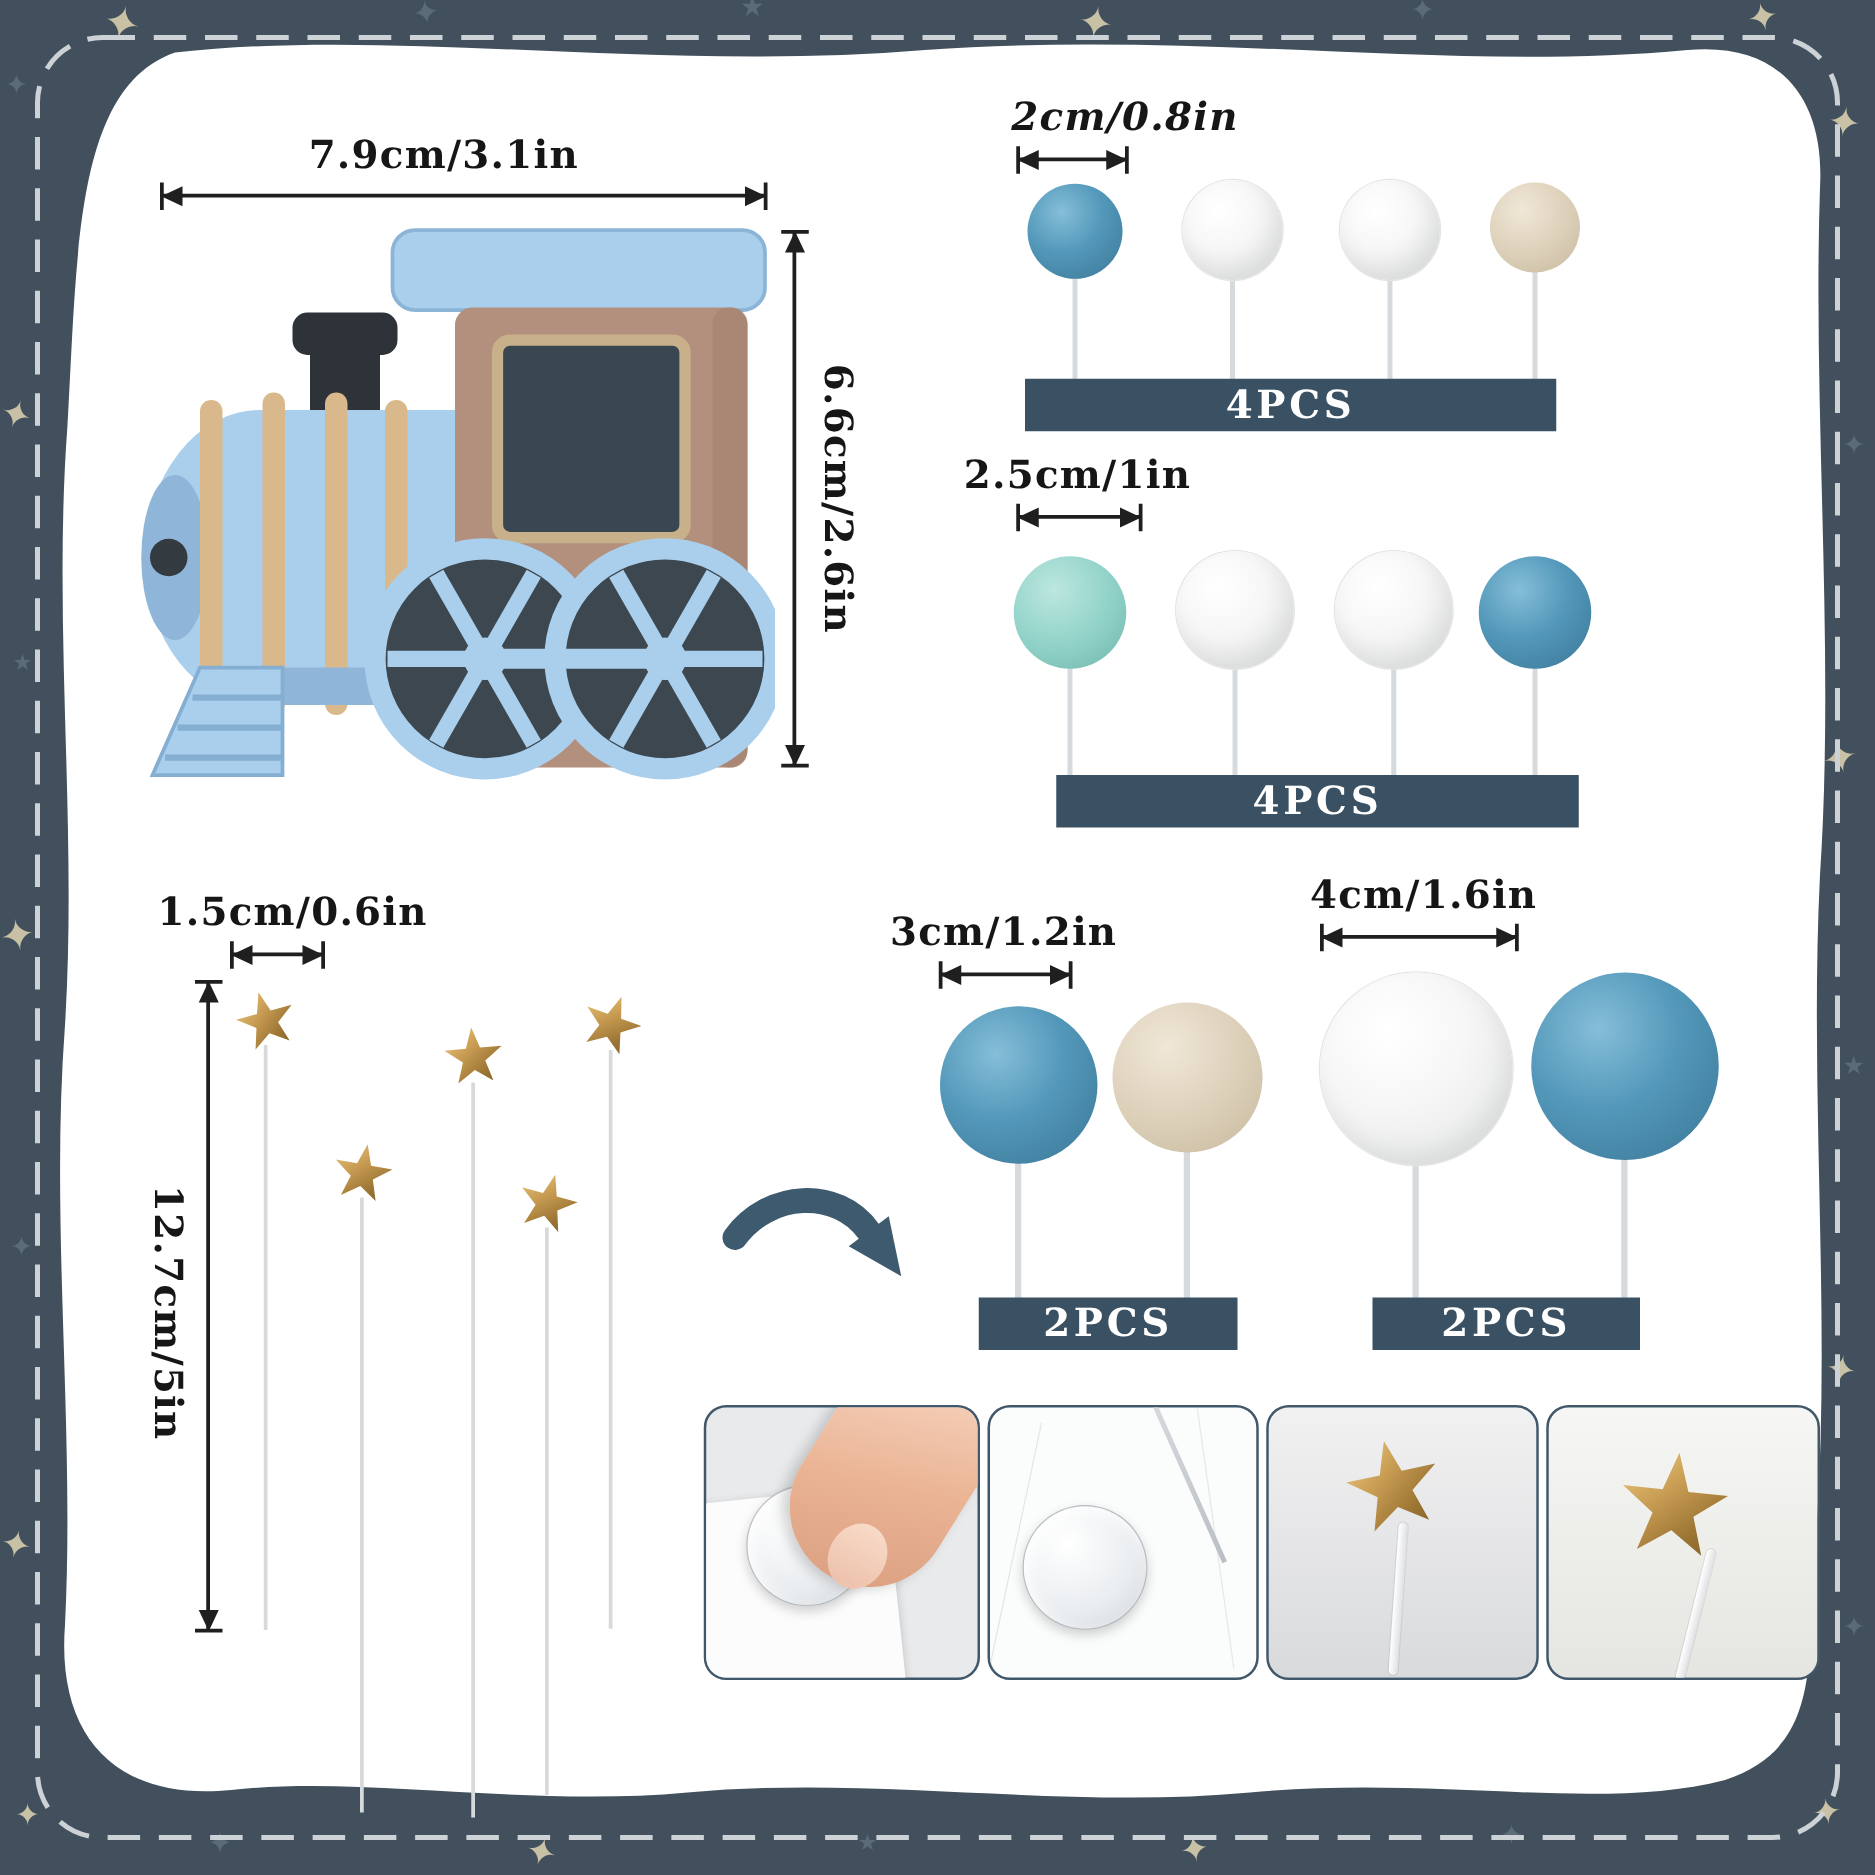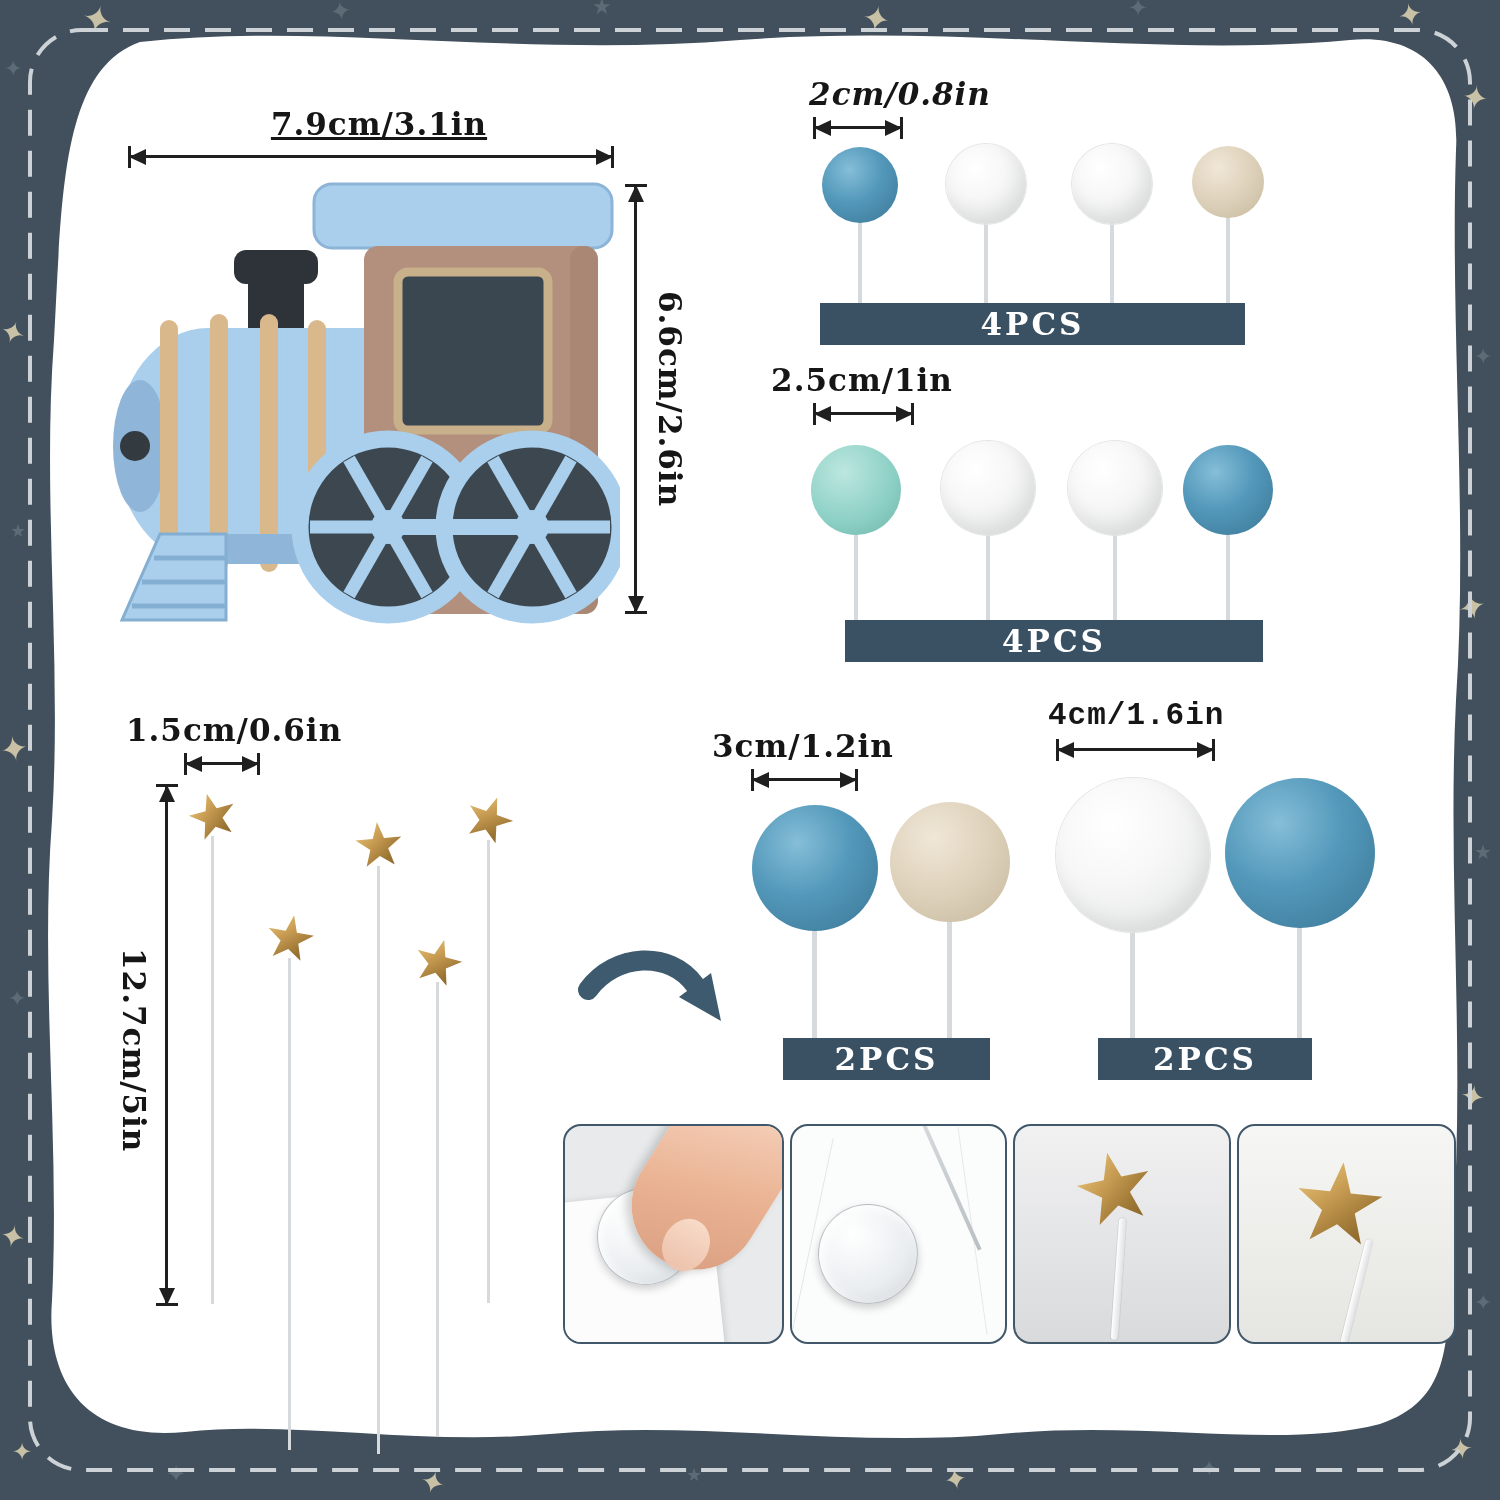--- a/index.html
+++ b/index.html
@@ -101,21 +101,21 @@
     <rect x="30" y="30" width="1440" height="1440" rx="52" fill="none" stroke="#ccd2d5" stroke-width="4" stroke-dasharray="26 15"></rect>
     <path fill="#ffffff" d="
       M 140 42 C 320 22, 520 58, 740 40 C 960 24, 1160 58, 1350 40
       C 1425 33, 1460 80, 1456 150 C 1450 330, 1468 520, 1456 700
       C 1447 880, 1466 1060, 1452 1240 C 1446 1330, 1458 1398, 1380 1424
       C 1280 1450, 1150 1420, 1000 1434 C 850 1448, 700 1420, 550 1434
       C 420 1446, 290 1420, 185 1432 C 95 1441, 45 1392, 52 1300
       C 60 1140, 40 980, 52 820 C 62 660, 42 500, 54 340 C 62 200, 60 70, 140 42 Z"></path>
   </svg>
 
-  <div class="dim-label" style="left:138px;top:106px;width:482px;text-decoration:underline;">7.9cm/3.1in</div>
+  <div class="dim-label" style="left:114px;top:106px;width:482px;">7.9cm/3.1in</div>
   <div class="dh" style="left:130px;top:155px;width:482px;">
     <span class="al"></span>
       <span class="ar"></span>
     <span class="tl"></span>
       <span class="tr"></span>
   </div>
 
   <svg viewBox="0 0 512 447" style="position:absolute;left:108px;top:182px;width:512px;height:447px;z-index:5;">
     <rect x="206" y="2" width="298" height="64" rx="18" fill="#aacfec" stroke="#8cb4d6" stroke-width="3"></rect>
     <rect x="256" y="64" width="234" height="368" rx="14" fill="#b3907e"></rect>
@@ -229,21 +229,21 @@
       <span class="ar"></span>
     <span class="tl"></span>
       <span class="tr"></span>
   </div>
   <div class="stick" style="left:812px;top:928px;width:5px;height:112px;"></div>
   <div class="stick" style="left:947px;top:920px;width:5px;height:120px;"></div>
   <div class="ball" style="left:752px;top:805px;width:126px;height:126px;" data-color="blue"></div>
   <div class="ball" style="left:890px;top:802px;width:120px;height:120px;" data-color="beige"></div>
   <div class="count-bar" style="left:783px;top:1038px;width:207px;height:42px;">2PCS</div>
 
-  <div class="dim-label" style="left:1048px;top:698px;width:170px;font-family:Liberation Mono, monospace;">4cm/1.6in</div>
+  <div class="dim-label" style="left:1048px;top:698px;width:170px;">4cm/1.6in</div>
   <div class="dh" style="left:1058px;top:748px;width:155px;">
     <span class="al"></span>
       <span class="ar"></span>
     <span class="tl"></span>
       <span class="tr"></span>
   </div>
   <div class="stick" style="left:1130px;top:930px;width:5px;height:110px;"></div>
   <div class="stick" style="left:1297px;top:926px;width:5px;height:114px;"></div>
   <div class="ball" style="left:1056px;top:778px;width:154px;height:154px;" data-color="white"></div>
   <div class="ball" style="left:1225px;top:778px;width:150px;height:150px;" data-color="blue"></div>

